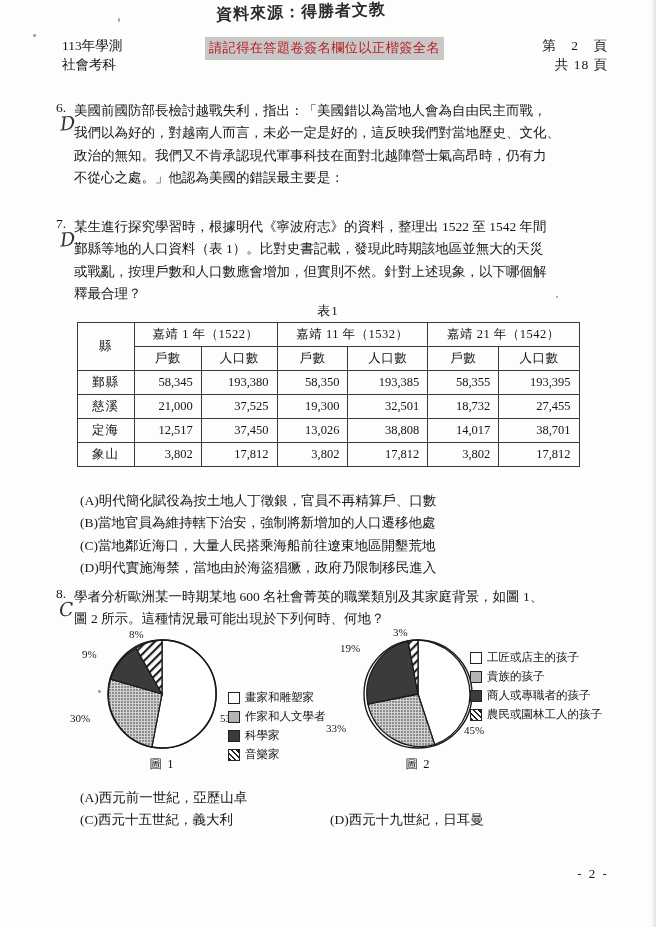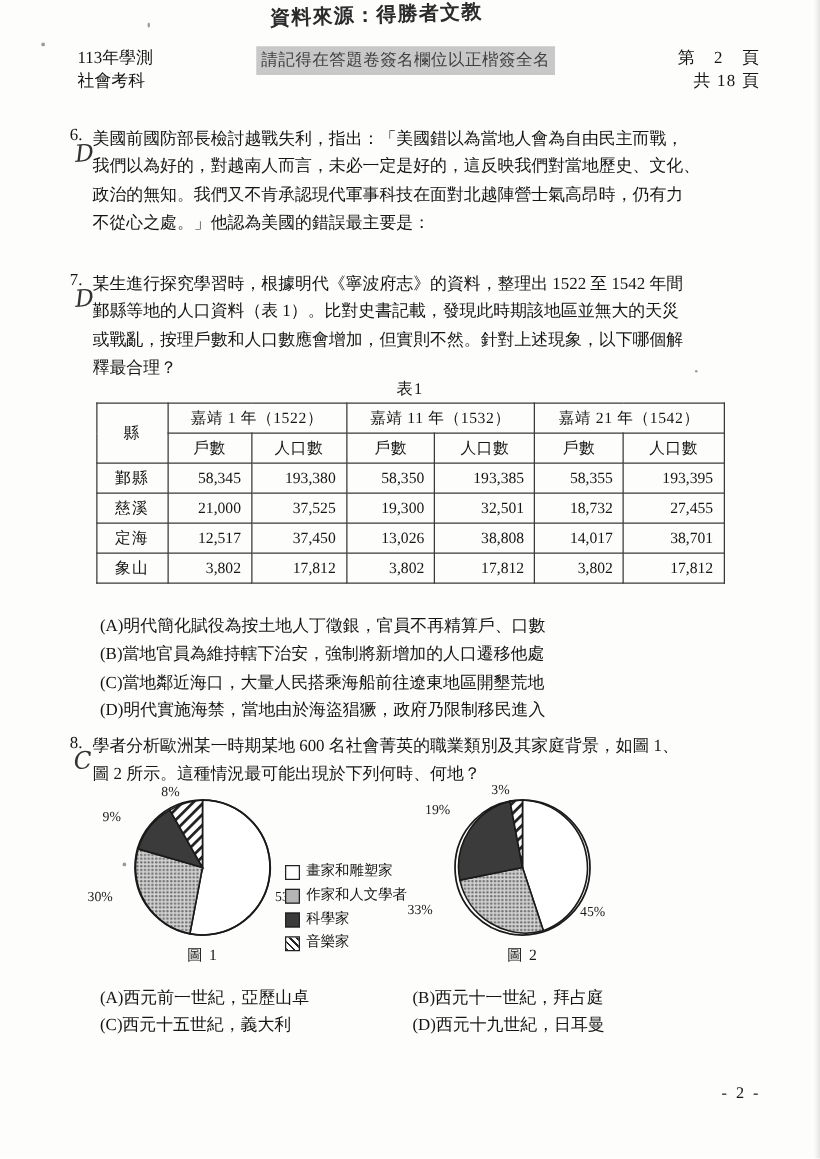--- a/index.html
+++ b/index.html
@@ -61,21 +61,21 @@
     white-space: nowrap;
   }
   #hdr-center {
     position: absolute;
     left: 205px; top: 1px;
     font-size: 13.2px;
     background: #c8c8c8;
     padding: 2px 4px 3px 4px;
     letter-spacing: 0.4px;
     white-space: nowrap;
-    color: #404040;
+    color: #b91c1c;
   }
   #hdr-right {
     position: absolute;
     right: 48px; top: 0;
     font-size: 13.5px;
     line-height: 19px;
     text-align: right;
     white-space: nowrap;
   }
   #hdr-right div { letter-spacing: 1px; }
@@ -406,30 +406,47 @@
 
           <path d="M56,56 L46,3.1 A54,54 0 0,1 56,2 Z" fill="url(#hatch2)" stroke="#1a1a1a" stroke-width="1.3"></path>
           <circle cx="56" cy="56" r="54" fill="none" stroke="#1a1a1a" stroke-width="1.4"></circle>
         </svg>
         <span class="pct" style="left:102px;top:86px;">45%</span>
         <span class="pct" style="left:-36px;top:84px;">33%</span>
         <span class="pct" style="left:-22px;top:4px;">19%</span>
         <span class="pct" style="left:31px;top:-12px;">3%</span>
       </div>
 
+      <div class="legend">
+        <div class="legend-row">
+          <span class="swatch sw-white"></span>
+          <span>工匠或店主的孩子</span>
+        </div>
+        <div class="legend-row">
+          <span class="swatch sw-gray"></span>
+          <span>貴族的孩子</span>
+        </div>
+        <div class="legend-row">
+          <span class="swatch sw-dark"></span>
+          <span>商人或專職者的孩子</span>
+        </div>
+        <div class="legend-row">
+          <span class="swatch sw-hatch"></span>
+          <span>農民或園林工人的孩子</span>
+        </div>
+      </div>
 
       <div class="fig-caption">圖 2</div>
     </div>
   </div>
 
   <div class="qblock" style="left:40px;top:787px;width:600px;">
     <div class="opts" style="margin-left:40px;">
       <div class="opt-row">
         <span class="opt">(A)西元前一世紀，亞歷山卓</span>
-        <span class="opt">(B)西元十一世紀，拜占庭</span>
       </div>
       <div class="opt-row">
         <span class="opt">(C)西元十五世紀，義大利</span>
         <span class="opt">(D)西元十九世紀，日耳曼</span>
       </div>
     </div>
   </div>
 
   <div id="footer">
     <span id="footer-inner">- 2 -</span>

